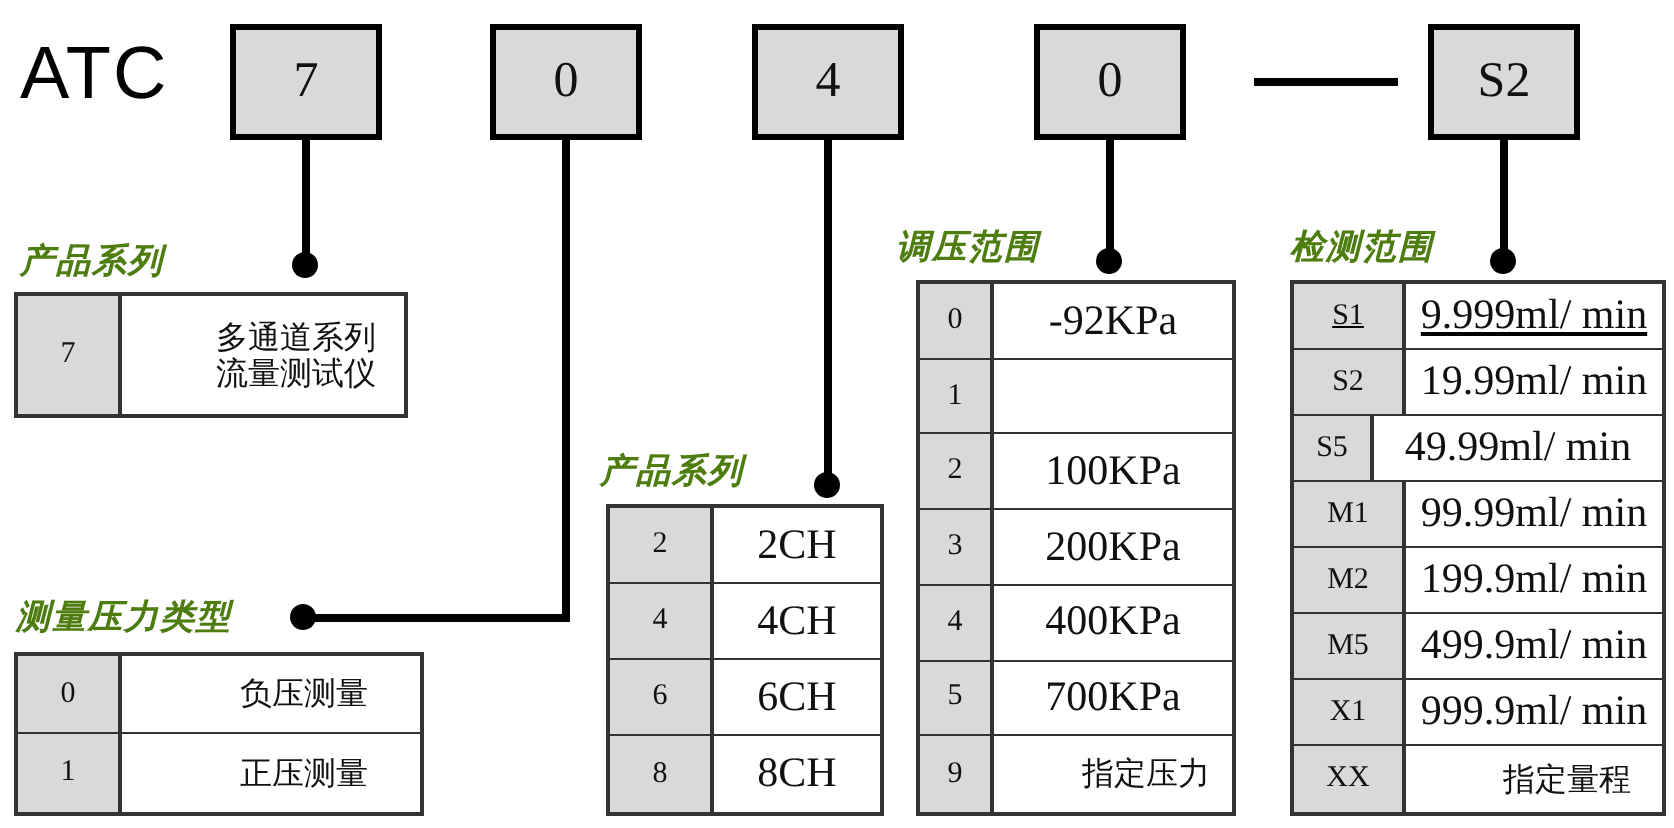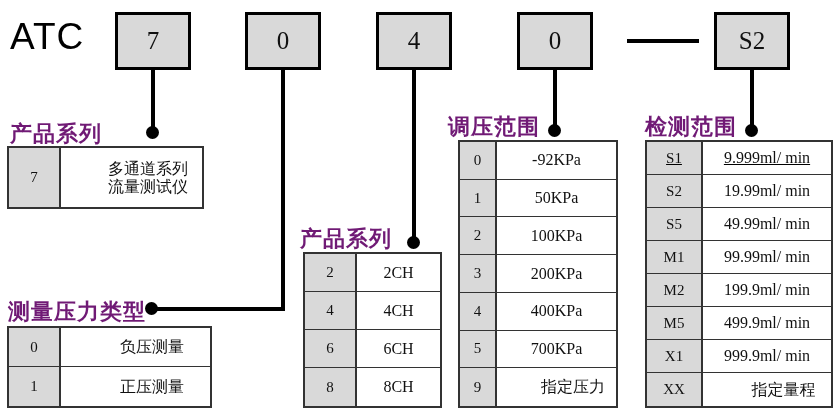--- a/index.html
+++ b/index.html
@@ -47,24 +47,25 @@
     width:13px;height:13px;
     border-radius:50%;
     background:#000;
   }
 
   
   .caption{
     position:absolute;
     font-family:"DejaVu Sans", sans-serif;
     font-weight:bold;
-    font-size:22px;
-    color:#701a75;
+    font-size:17px;
+    color:#4d7c0f;
     white-space:nowrap;
     letter-spacing:1px;
+    font-style:italic;
   }
 
   
   .tbl{
     position:absolute;
     border:2px solid #333;
     box-sizing:border-box;
     background:#fff;
   }
   .trow{
@@ -85,21 +86,21 @@
     color:#111;
     flex:none;
   }
   .tdesc{
     background:#fff;
     box-sizing:border-box;
     display:flex;
     align-items:center;
     justify-content:center;
     font-family:"Liberation Serif", serif;
-    font-size:16px;
+    font-size:21px;
     color:#111;
     flex:1 1 auto;
     text-align:center;
     line-height:1.12;
     padding:0 2px;
   }
   .tdesc.cjk{font-family:"DejaVu Sans", sans-serif;font-size:16px;padding-left:35px;}
   .two-line{white-space:pre-line;}
 </style>
 </head>
@@ -174,21 +175,20 @@
   </div>
 
   <div class="caption" style="left:448px;top:112px;">调压范围</div>
   <div class="tbl" style="left:458px;top:140px;width:160px;height:268px;">
     <div class="trow" style="height:14.285%;">
       <div class="tcode" style="width:37px;">0</div>
       <div class="tdesc">-92KPa</div>
     </div>
     <div class="trow" style="height:14.285%;">
       <div class="tcode" style="width:37px;">1</div>
-      <div class="tdesc">50KPa</div>
     </div>
     <div class="trow" style="height:14.285%;">
       <div class="tcode" style="width:37px;">2</div>
       <div class="tdesc">100KPa</div>
     </div>
     <div class="trow" style="height:14.285%;">
       <div class="tcode" style="width:37px;">3</div>
       <div class="tdesc">200KPa</div>
     </div>
     <div class="trow" style="height:14.285%;">
@@ -209,21 +209,21 @@
   <div class="tbl" style="left:645px;top:140px;width:188px;height:268px;">
     <div class="trow" style="height:12.5%;text-decoration:underline;">
       <div class="tcode" style="width:56px;">S1</div>
       <div class="tdesc">9.999ml/ min</div>
     </div>
     <div class="trow" style="height:12.5%;">
       <div class="tcode" style="width:56px;">S2</div>
       <div class="tdesc">19.99ml/ min</div>
     </div>
     <div class="trow" style="height:12.5%;">
-      <div class="tcode" style="width:56px;">S5</div>
+      <div class="tcode" style="width:40px;">S5</div>
       <div class="tdesc">49.99ml/ min</div>
     </div>
     <div class="trow" style="height:12.5%;">
       <div class="tcode" style="width:56px;">M1</div>
       <div class="tdesc">99.99ml/ min</div>
     </div>
     <div class="trow" style="height:12.5%;">
       <div class="tcode" style="width:56px;">M2</div>
       <div class="tdesc">199.9ml/ min</div>
     </div>

